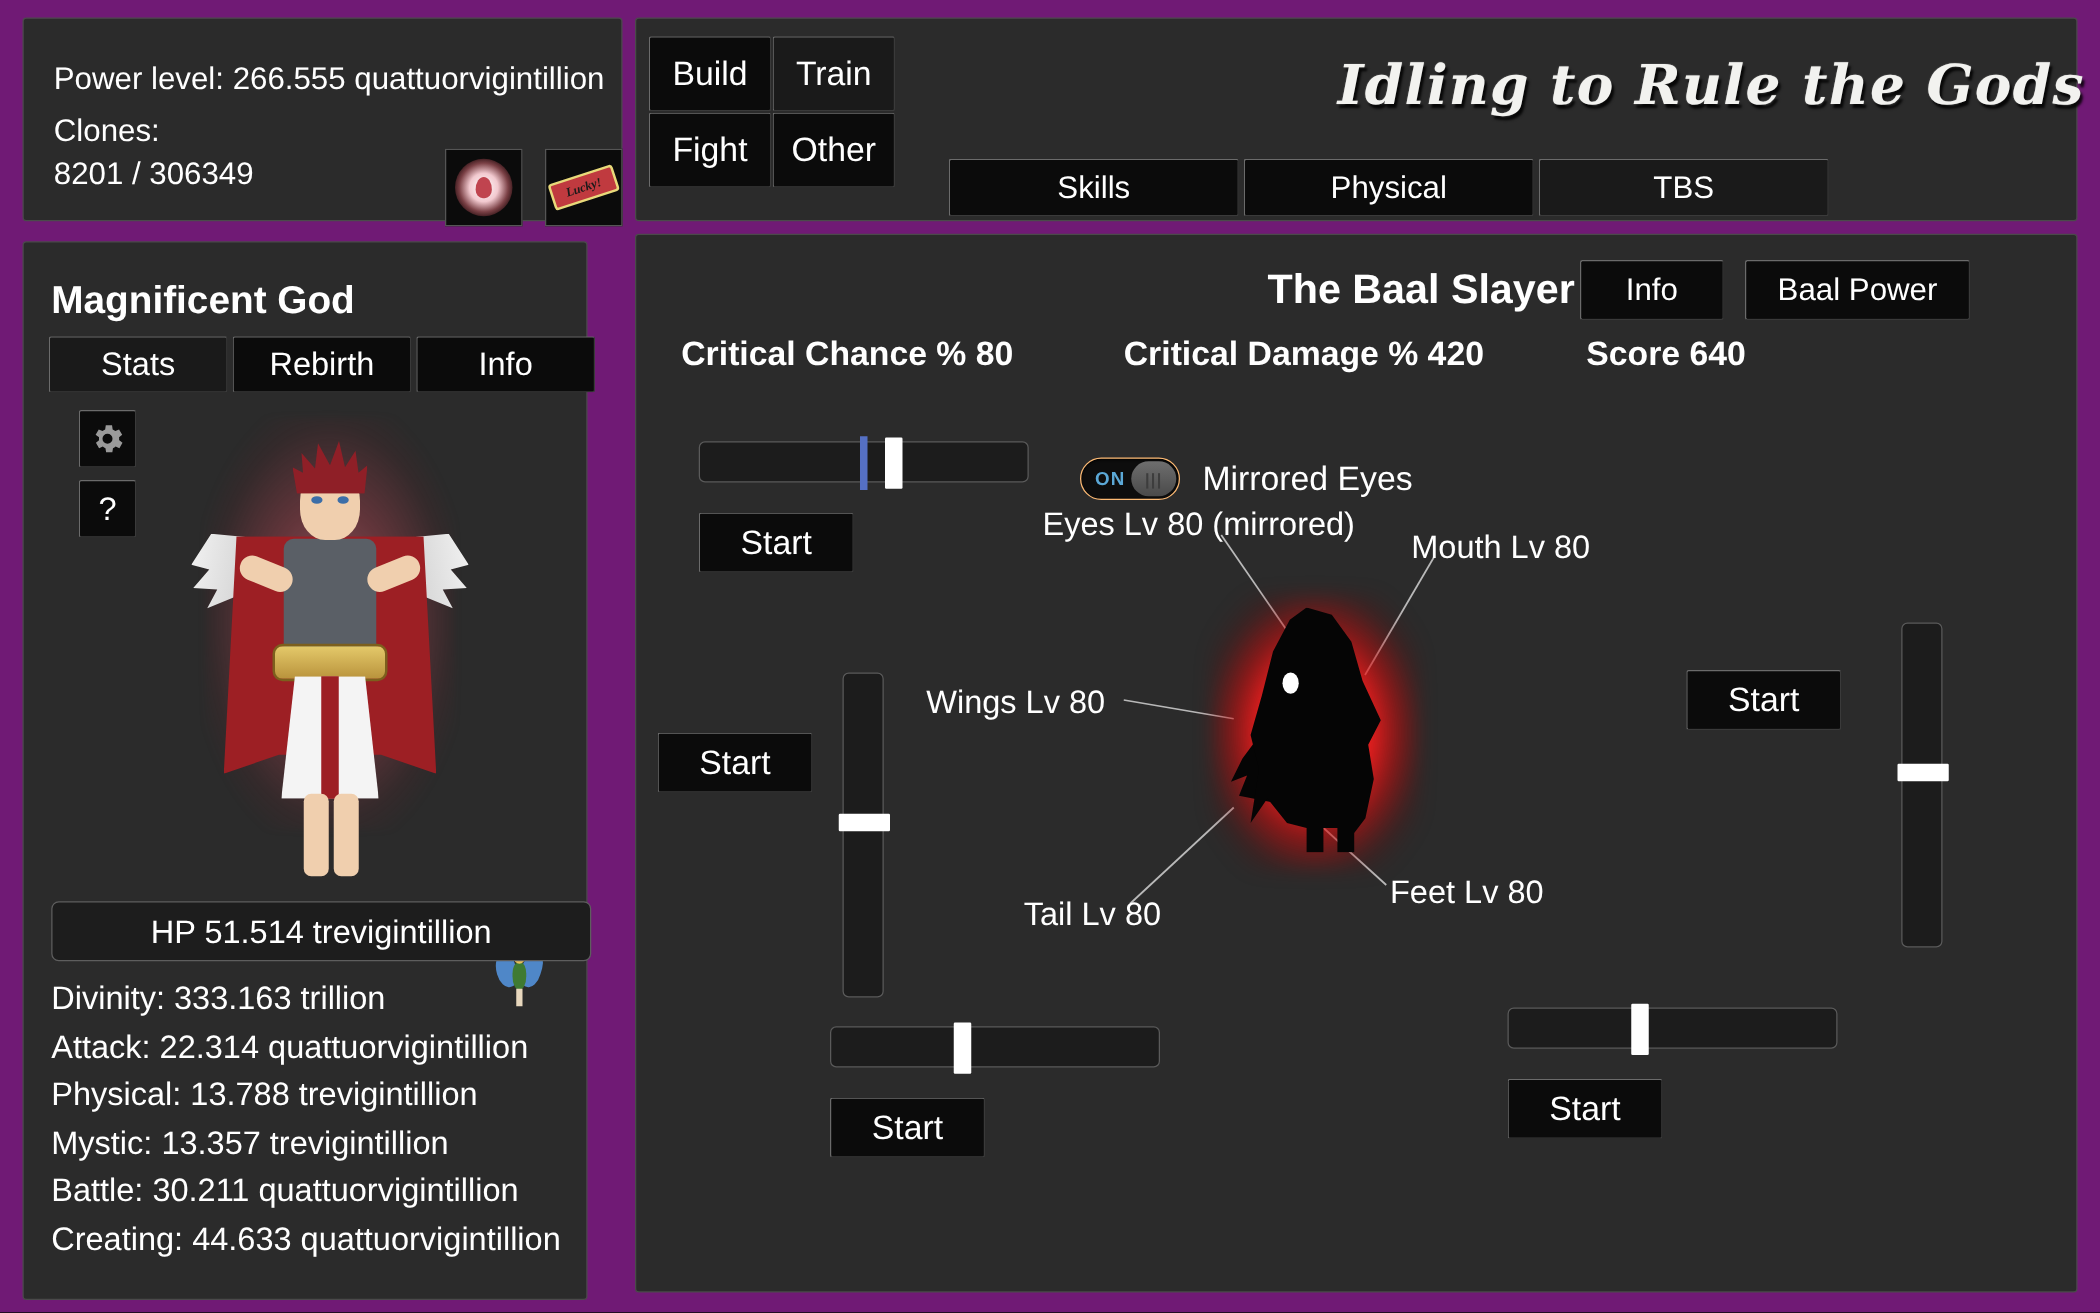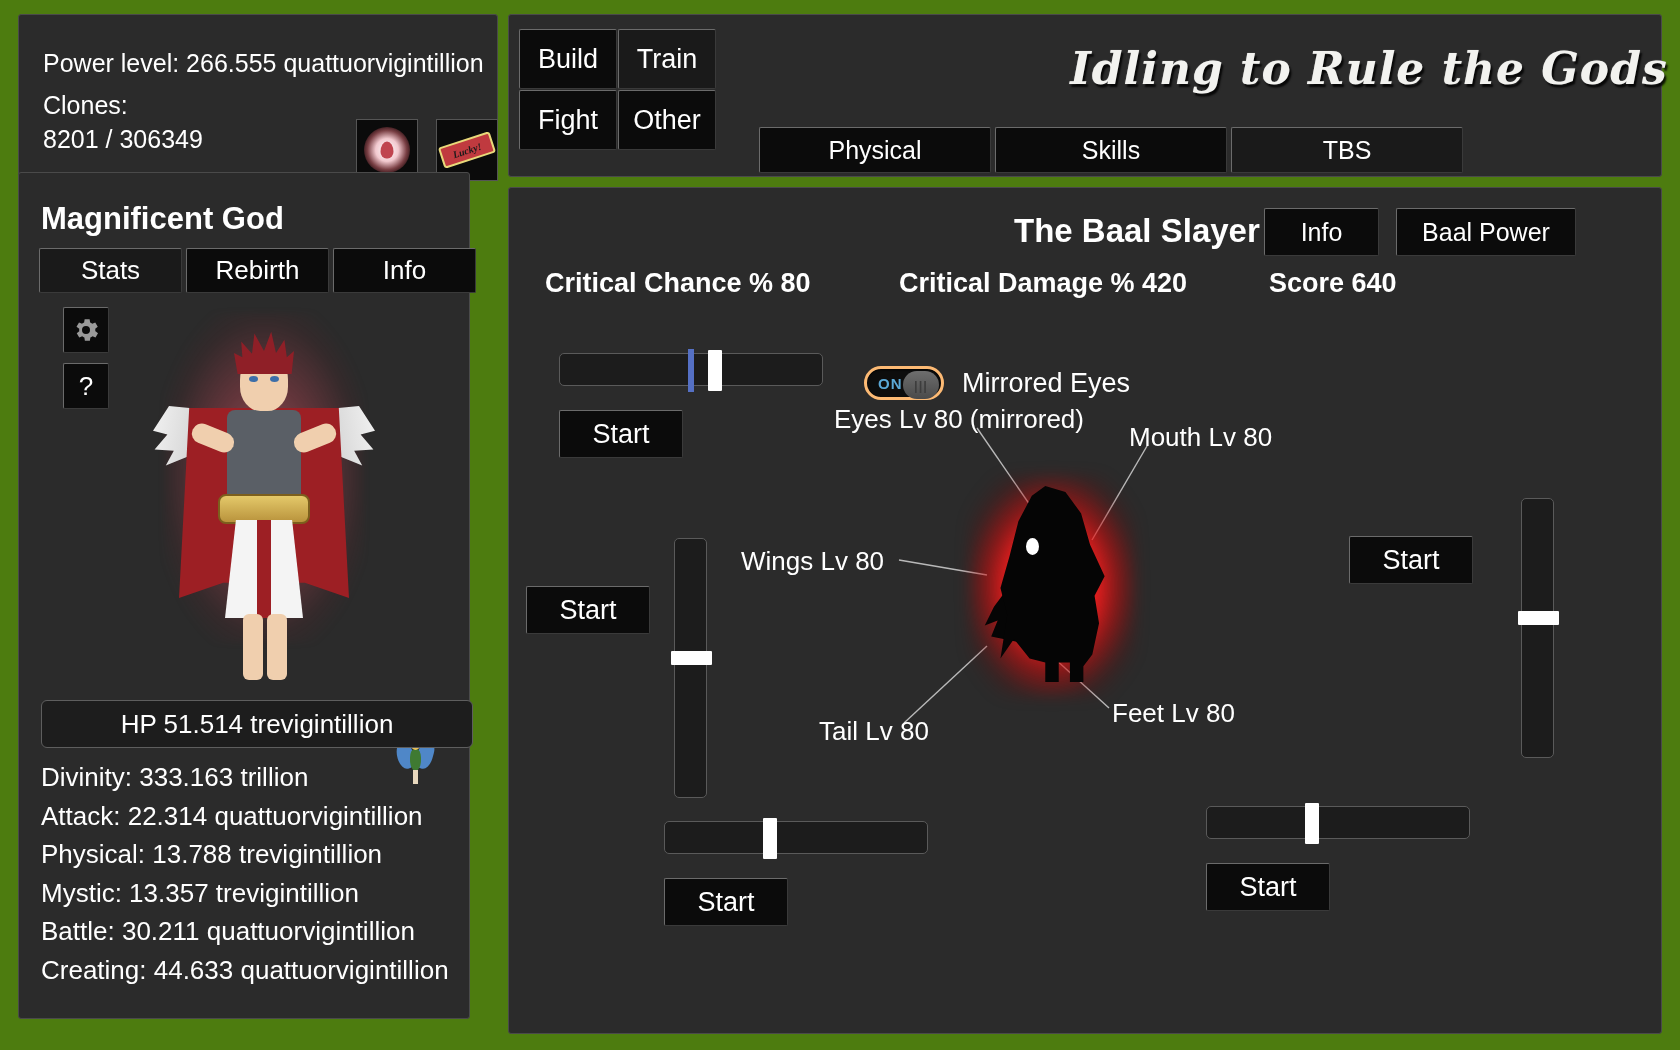--- a/index.html
+++ b/index.html
@@ -2,32 +2,32 @@
 <html><head>
 <meta charset="utf-8">
 <style>
   * { box-sizing: border-box; margin: 0; padding: 0; }
   html, body {
     width: 1680px; height: 1050px;
     background: #000;
     font-family: "Liberation Sans", sans-serif;
     overflow: hidden;
   }
-  .app { position: relative; width: 1680px; height: 1050px; background: #4d7c0f; }
+  .app { position: relative; width: 1680px; height: 1050px; background: #701a75; }
 
   
   .panel {
     position: absolute;
     background: #2b2b2b;
     border: 1px solid #4a4a4a;
     border-radius: 3px;
   }
   #panel-status   { left: 18px;  top: 14px;  width: 480px;  height: 163px; }
   #panel-nav      { left: 508px; top: 14px;  width: 1154px; height: 163px; }
-  #panel-char     { left: 18px;  top: 172px; width: 452px;  height: 847px; }
+  #panel-char     { left: 18px;  top: 193px; width: 452px;  height: 847px; }
   #panel-main     { left: 508px; top: 187px; width: 1154px; height: 847px; }
 
   
   .btn {
     background: #0b0b0b;
     border: 1px solid #6b6b6b;
     border-right-color:#3a3a3a; border-bottom-color:#3a3a3a;
     color: #fff;
     font-size: 25px;
     font-family: "Liberation Sans", sans-serif;
@@ -96,21 +96,21 @@
     letter-spacing:1px;
     text-shadow: 2px 3px 2px rgba(0,0,0,0.85), 0 0 1px #999;
   }
 
   #tabs-row { position:absolute; left:250px; top:112px; display:flex; gap:4px; }
   #tabs-row .btn { width:232px; height:46px; font-size:25px; }
   .toggle {
     position:relative; width:80px; height:34px;
     border-radius:17px;
     background:#0d0d0d;
-    border:3px solid #fdba74;
+    border:1px solid #fdba74;
     box-shadow: inset 0 1px 2px rgba(0,0,0,0.9);
     cursor:pointer;
   }
   .toggle .knob {
     position:absolute; top:2px; width:36px; height:28px;
     border-radius:14px;
     background: linear-gradient(180deg,#6e6e6e,#4a4a4a);
     display:flex; align-items:center; justify-content:center;
     color:#3d3d3d; font-size:13px; font-weight:bold; letter-spacing:1px;
   }
@@ -308,22 +308,22 @@
     <div id="nav-grid">
       <div class="btn" id="nav-build">Build</div>
       <div class="btn raised" id="nav-train">Train</div>
       <div class="btn" id="nav-fight">Fight</div>
       <div class="btn" id="nav-other">Other</div>
     </div>
 
     <div id="game-title">Idling to Rule the Gods</div>
 
     <div id="tabs-row">
+      <div class="btn">Skills</div>
       <div class="btn">Physical</div>
-      <div class="btn">Skills</div>
       <div class="btn raised">TBS</div>
     </div>
 
   </div>
 
   <div class="panel" id="panel-char">
     <div id="char-name">Magnificent God</div>
 
     <div id="char-tabs">
       <div class="btn raised">Stats</div>

